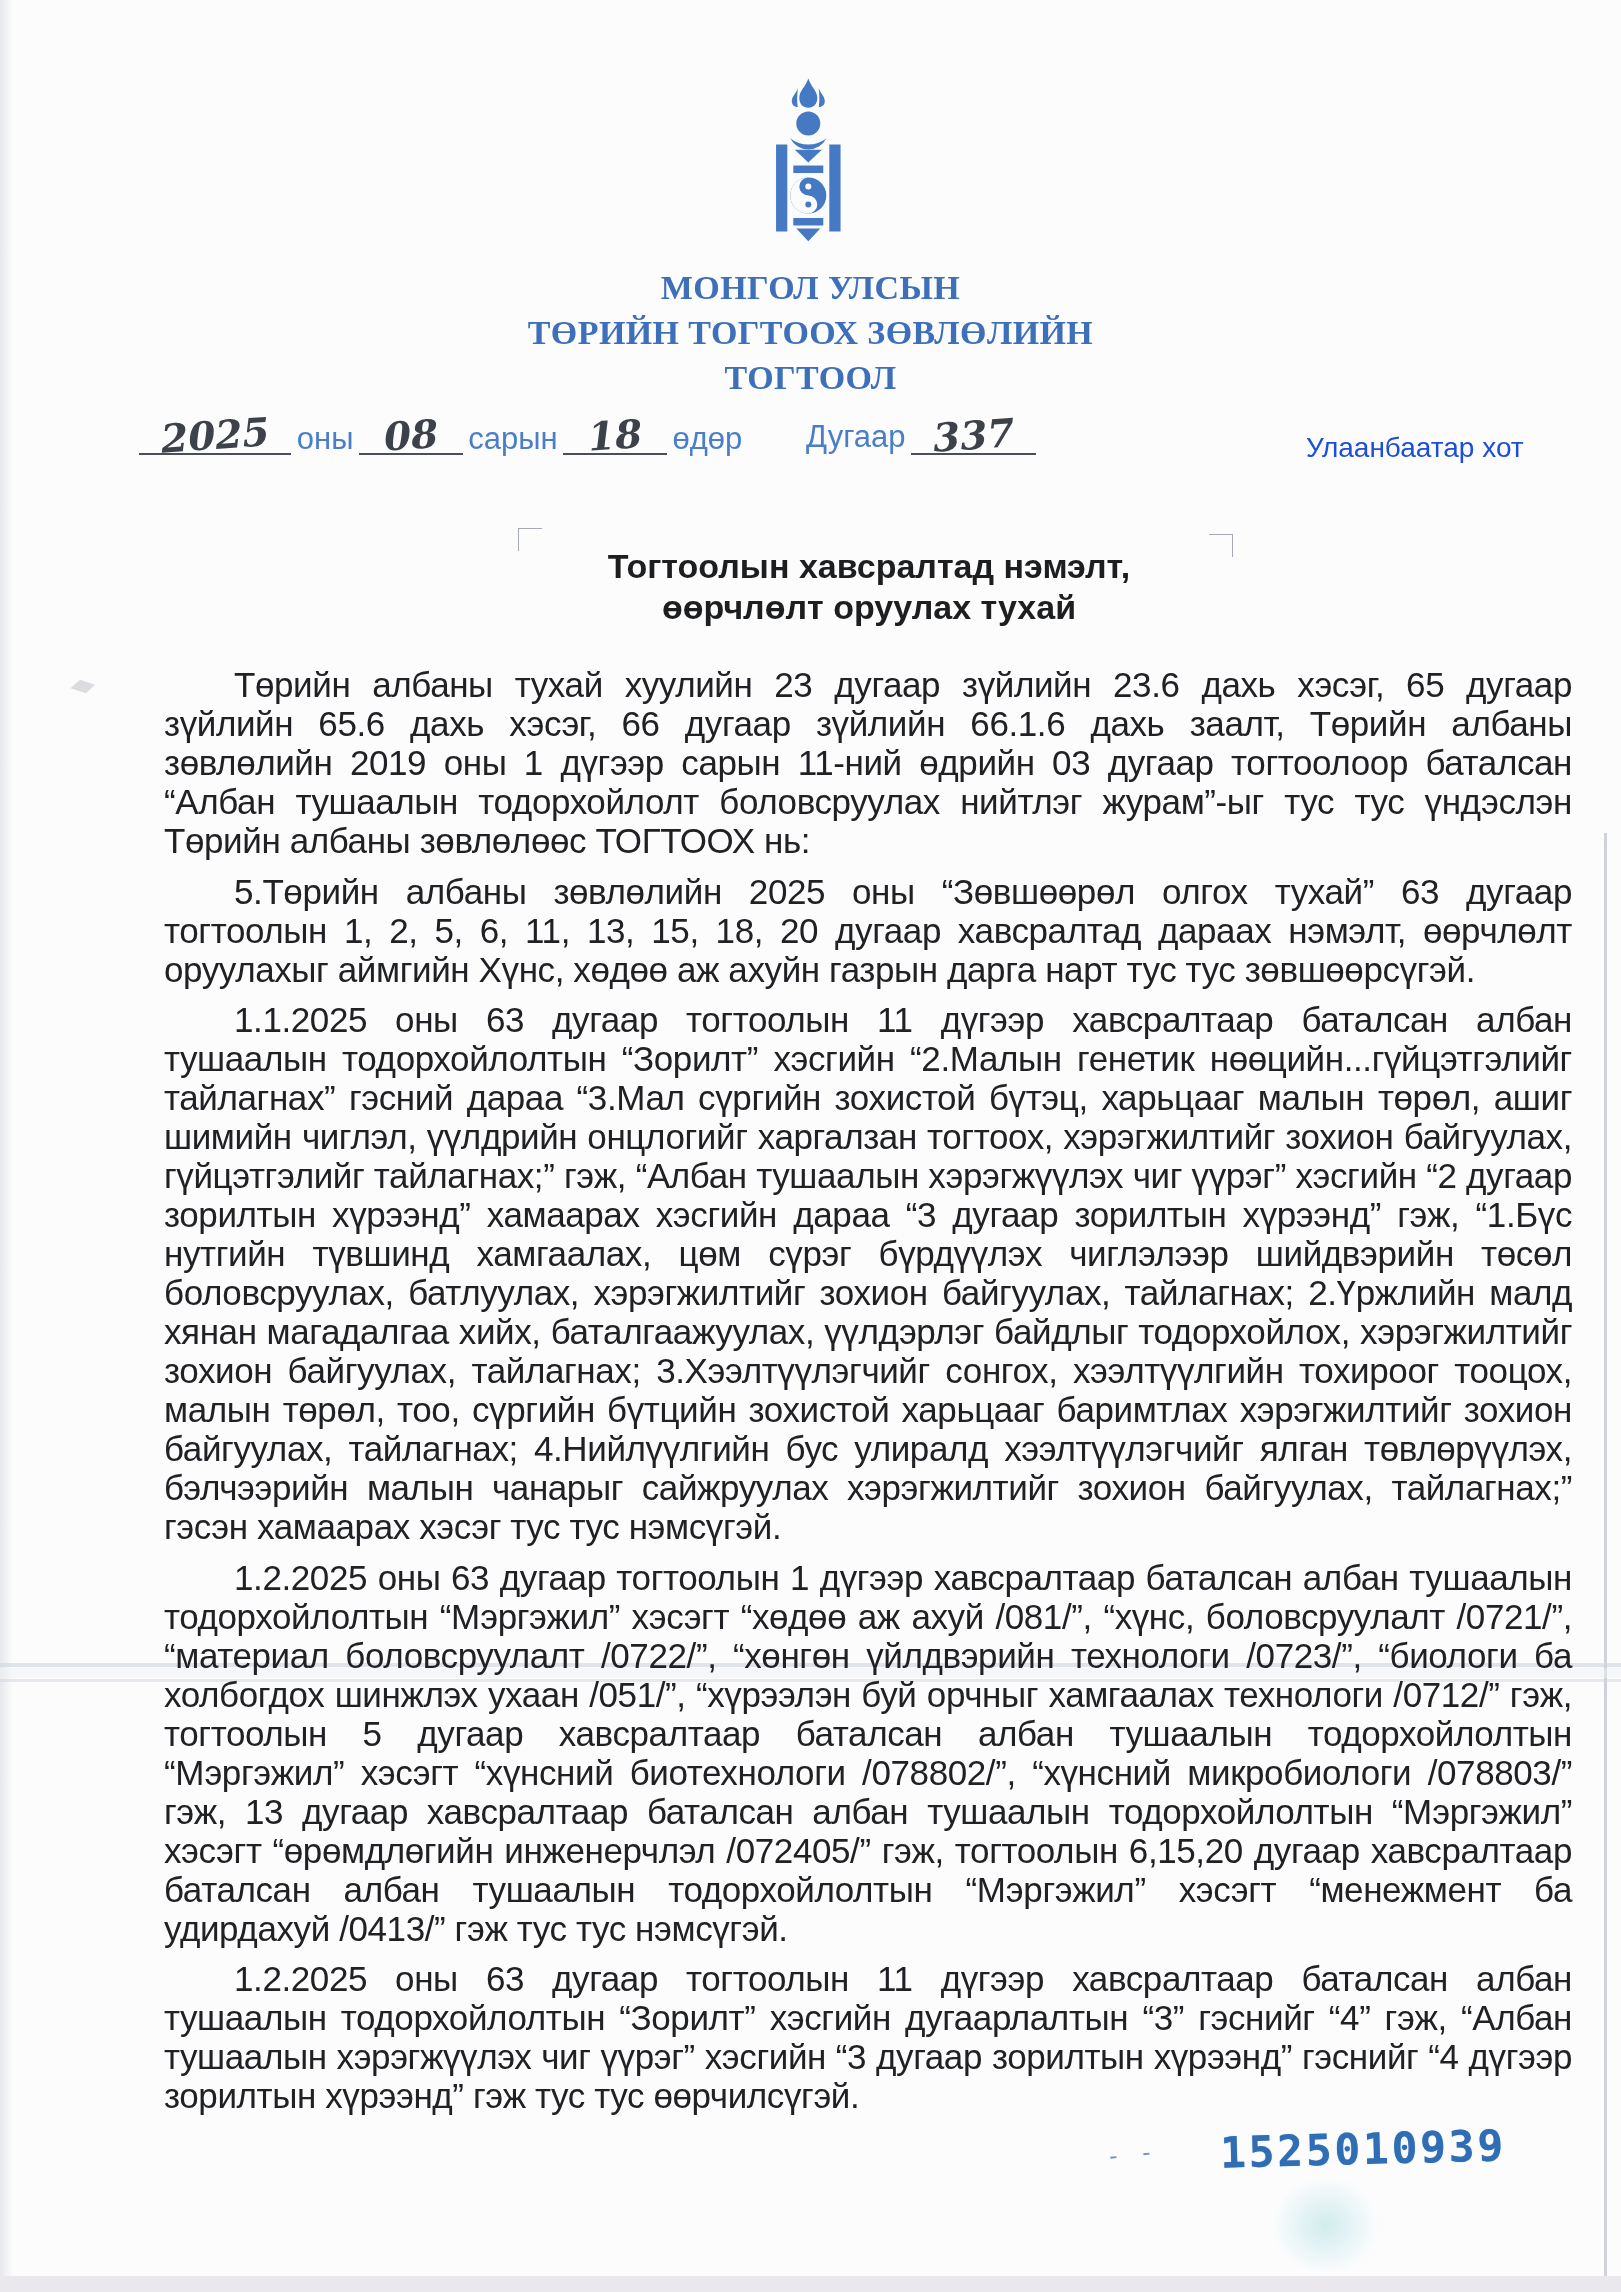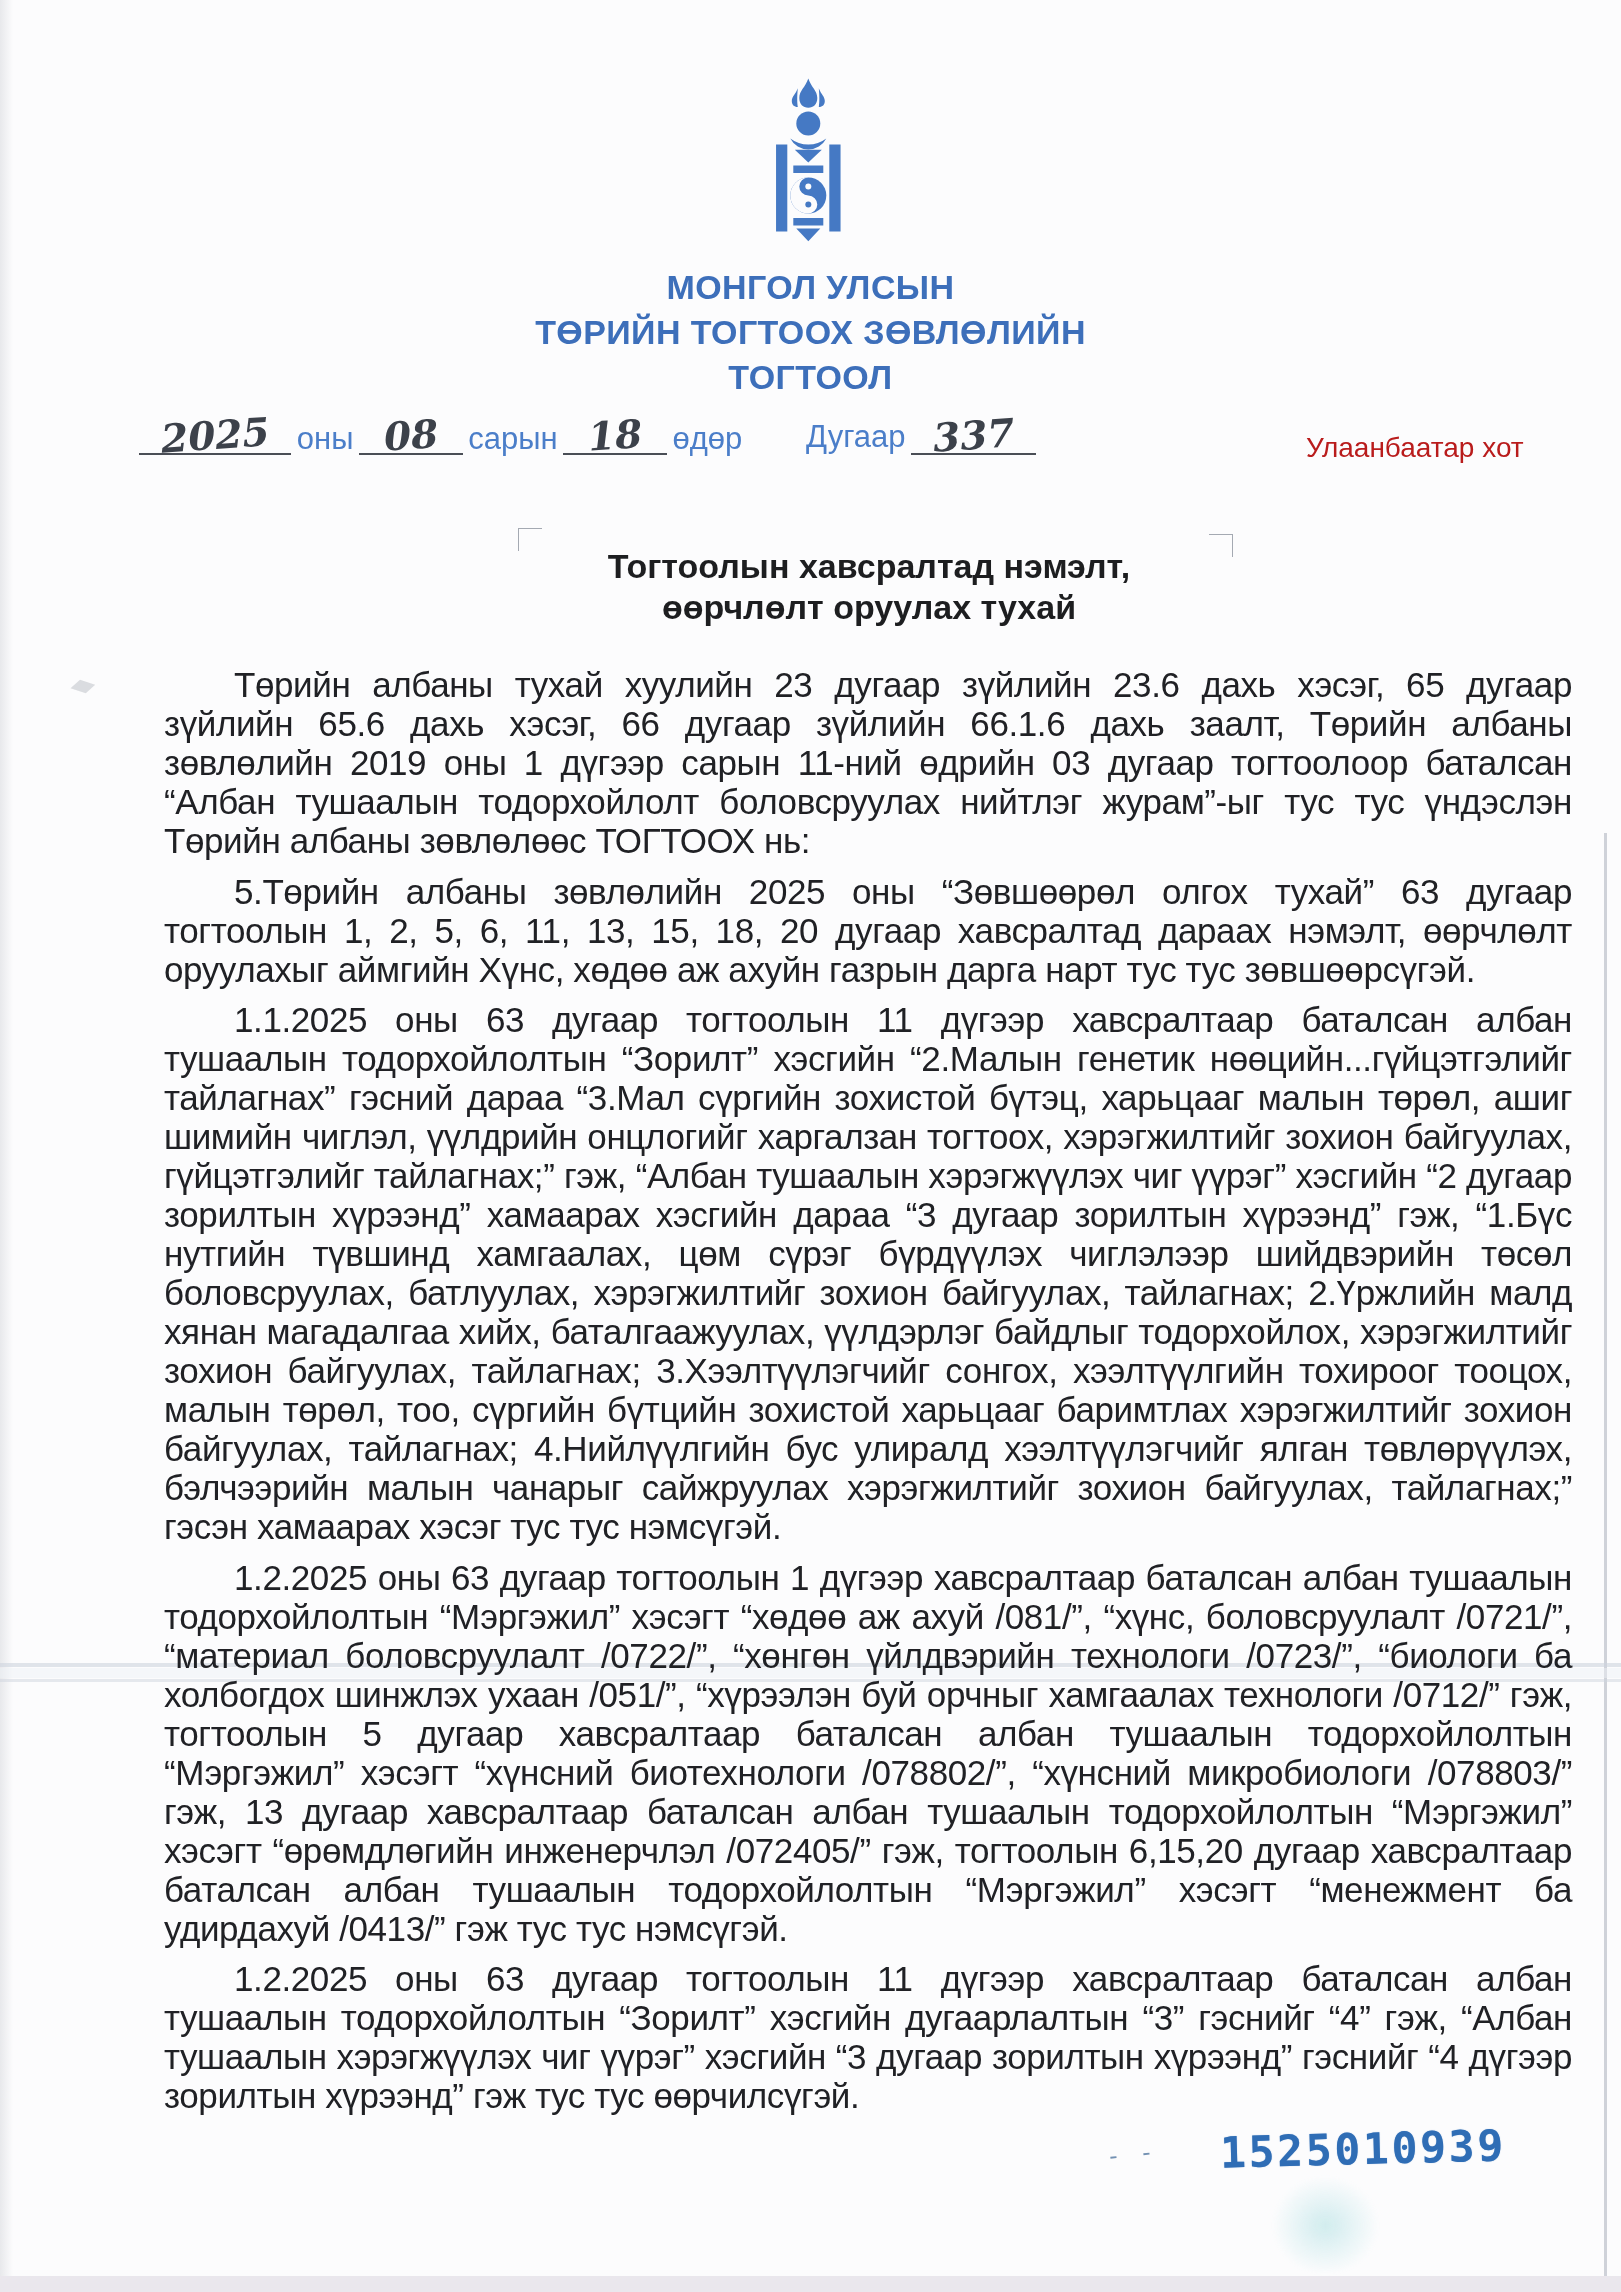--- a/index.html
+++ b/index.html
@@ -22,28 +22,28 @@
     background:#9aa0aa;opacity:.35;transform:rotate(18deg) skewX(-30deg);}
   .smudge{position:absolute;left:1272px;top:2176px;width:107px;height:99px;
     background:radial-gradient(closest-side,rgba(110,200,205,.30),rgba(110,200,205,0));
     filter:blur(1.8px);}
   
   .emblem{position:absolute;top:75px;left:50%;transform:translateX(-53%);
     width:90px;height:184px;color:#4579c4;}
   .emblem svg{width:100%;height:100%;}
   
   .org{position:absolute;top:265px;left:0;width:100%;text-align:center;
-    font-family:Liberation Sans, sans-serif;font-weight:700;
+    font-family:Liberation Serif, serif;font-weight:700;
     font-size:34px;line-height:45px;color:#3d6fba;letter-spacing:0.4px;}
   
   .dateline-left{position:absolute;left:134px;top:417px;display:flex;align-items:baseline;}
   .dateline-center{position:absolute;left:806px;top:417px;display:flex;align-items:flex-end;}
   .dateline-right{position:absolute;left:1306px;top:432px;}
   .lbl{font-size:31px;color:#4b7ec9;}
-  .city{font-size:28px;color:#b91c1c;}
+  .city{font-size:28px;color:#1d4ed8;}
   .slot{display:inline-block;text-align:center;border-bottom:2.7px solid #4a4e56;
     margin:0 5.4px;padding:0 9px 0;min-width:86px;}
   .slot.year{min-width:134px;}
   .slot.num{min-width:107px;}
   .hw{font-family:"DejaVu Serif",serif;font-style:italic;font-weight:700;
     font-size:39px;line-height:36px;color:#3c414a;display:inline-block;
     transform:rotate(-4deg);}
   
   .title{position:absolute;top:546px;left:166px;width:1406px;text-align:center;
     font-weight:700;font-size:34px;line-height:41px;color:#1d1e20;}

